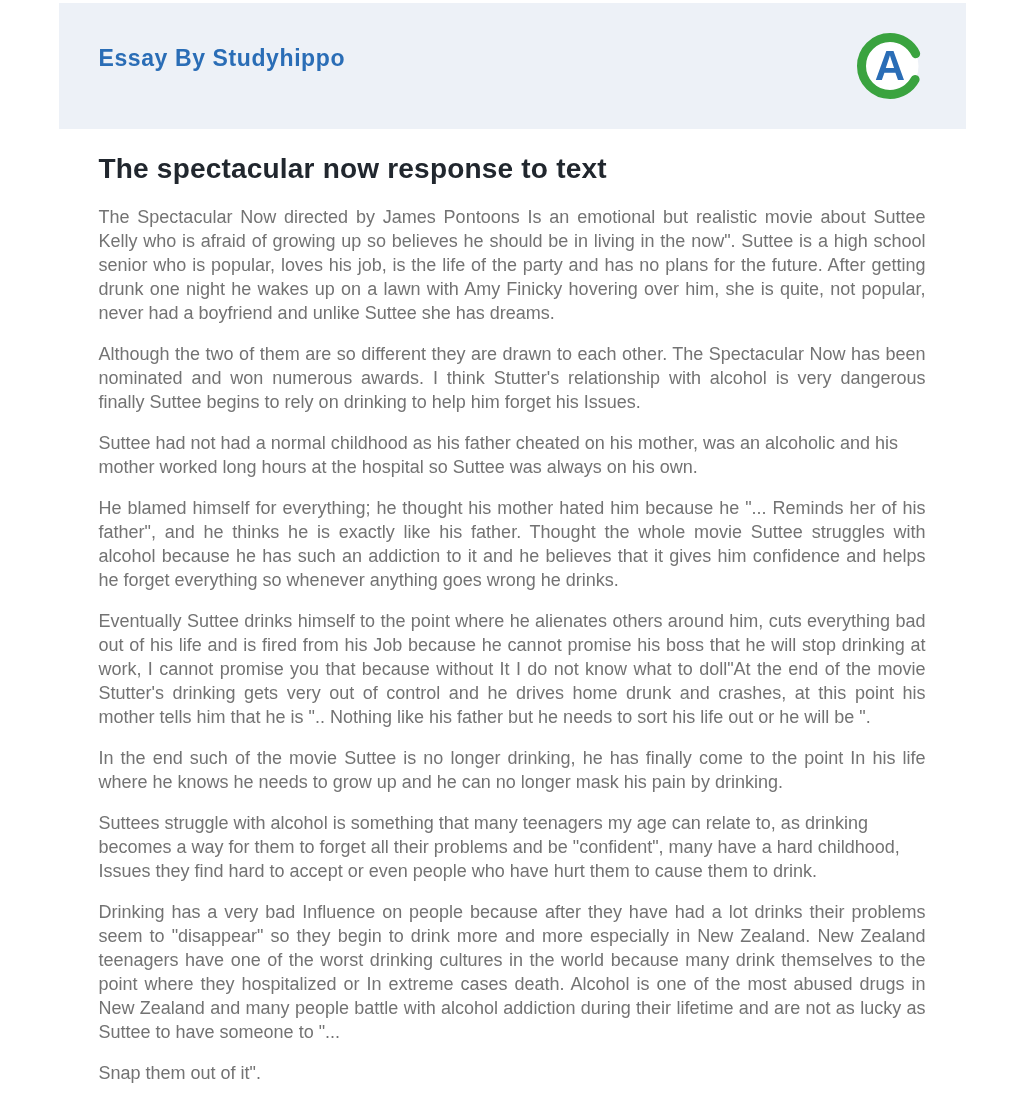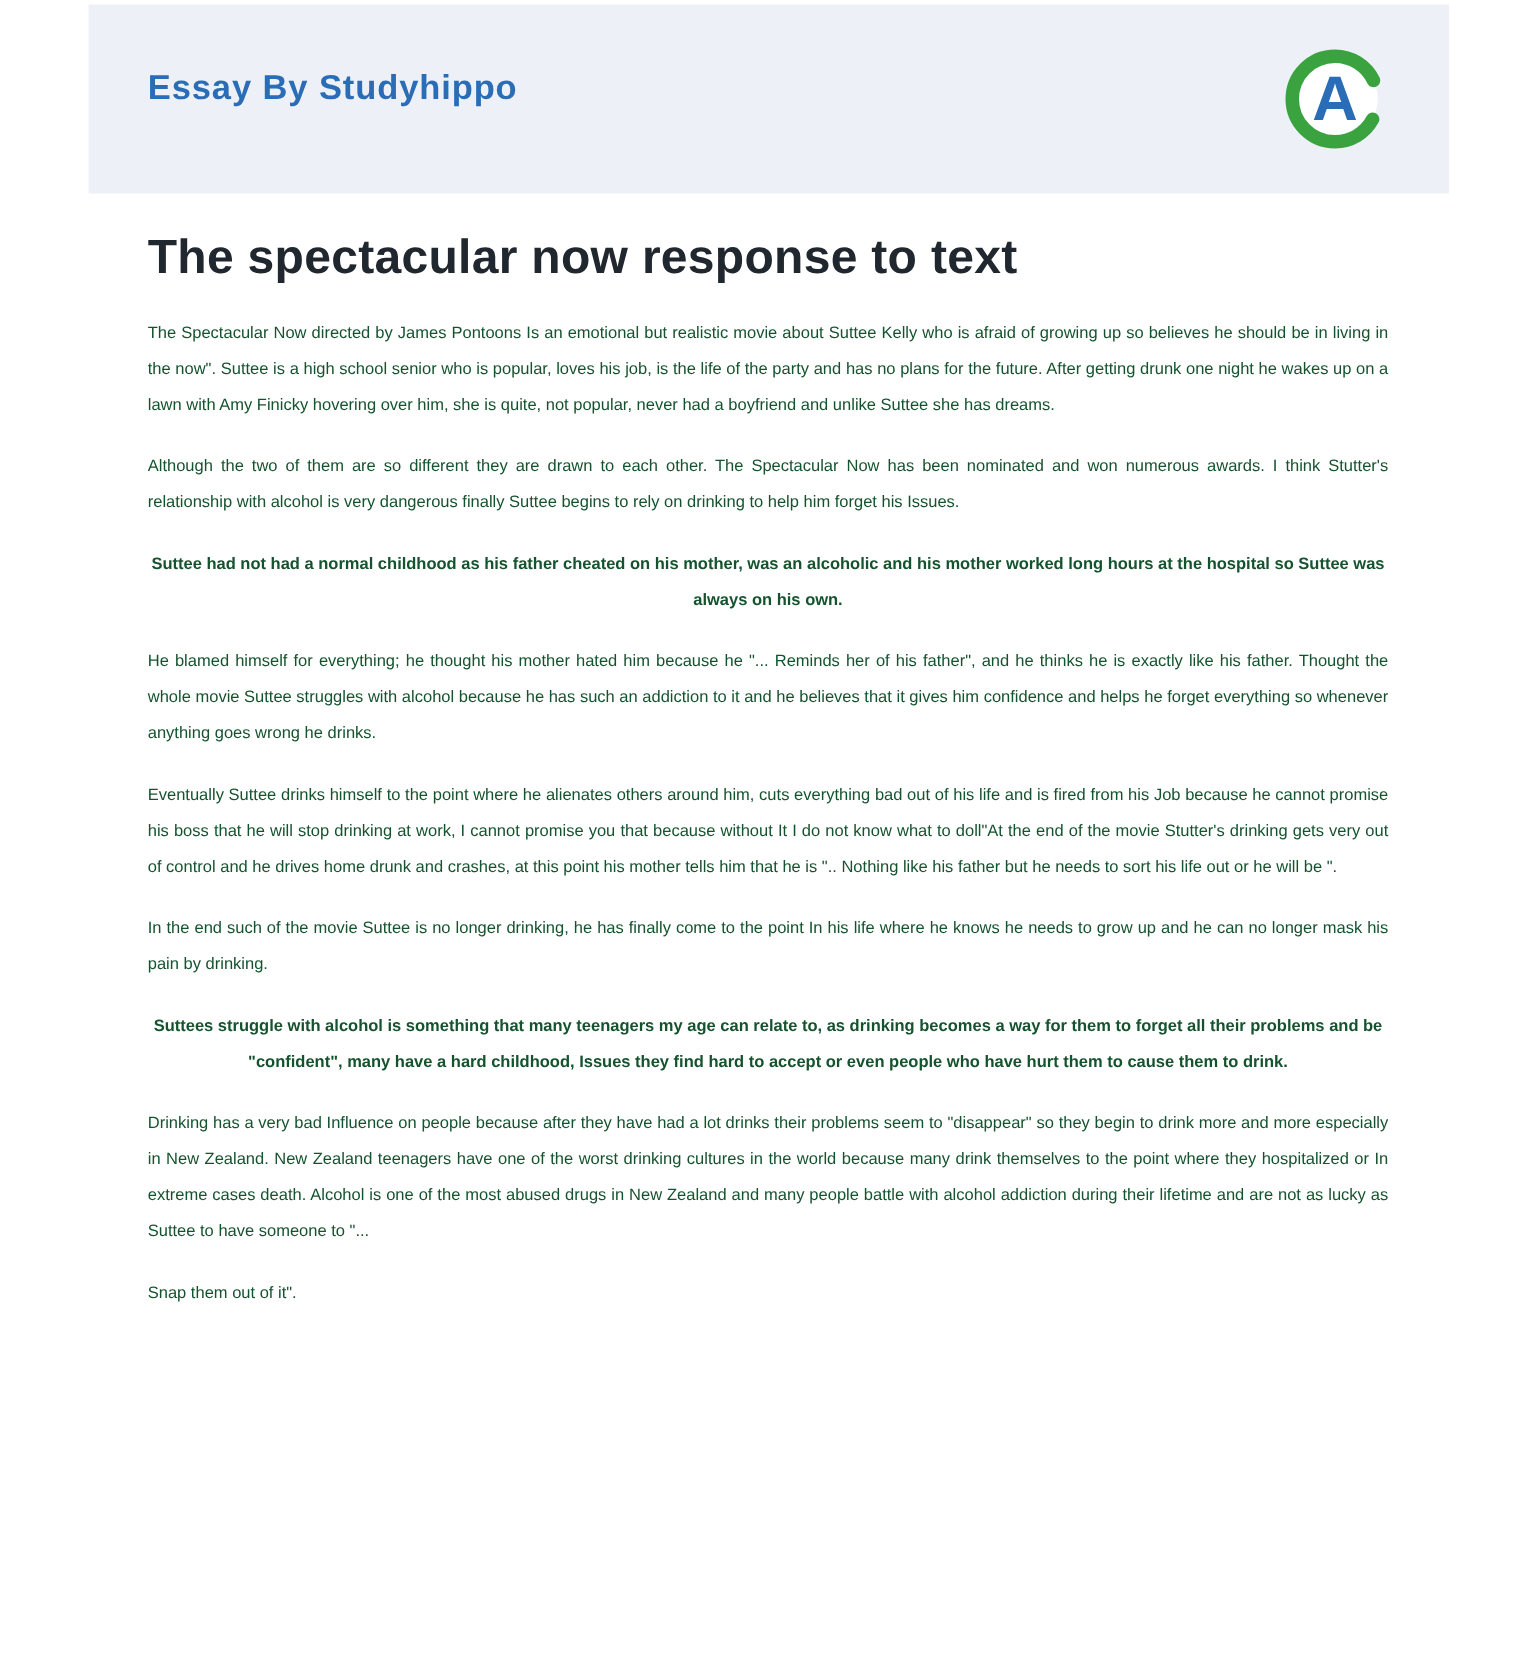--- a/index.html
+++ b/index.html
@@ -45,35 +45,34 @@
     width: 72px;
     height: 72px;
     flex: 0 0 auto;
   }
   
   .content {
     padding: 24px 40px 60px 40px;
   }
   .essay-title {
     margin: 0 0 20px 0;
-    font-size: 32px;
+    font-size: 28px;
     font-weight: 700;
     color: #21272e;
     letter-spacing: 0.2px;
   }
   .content p {
     margin: 0 0 17px 0;
-    font-size: 11px;
+    font-size: 18px;
     line-height: 24px;
-    color: #14532d;
+    color: #737373;
     text-align: justify;
   }
   .content p.ragged {
-    text-align: center;
-    font-weight: bold;
+    text-align: left;
   }
 </style>
 </head>
 <body>
 
 <div class="page">
 
   <header class="header">
     <div class="header-text">
       <h2 class="site-title">Essay By Studyhippo</h2>

